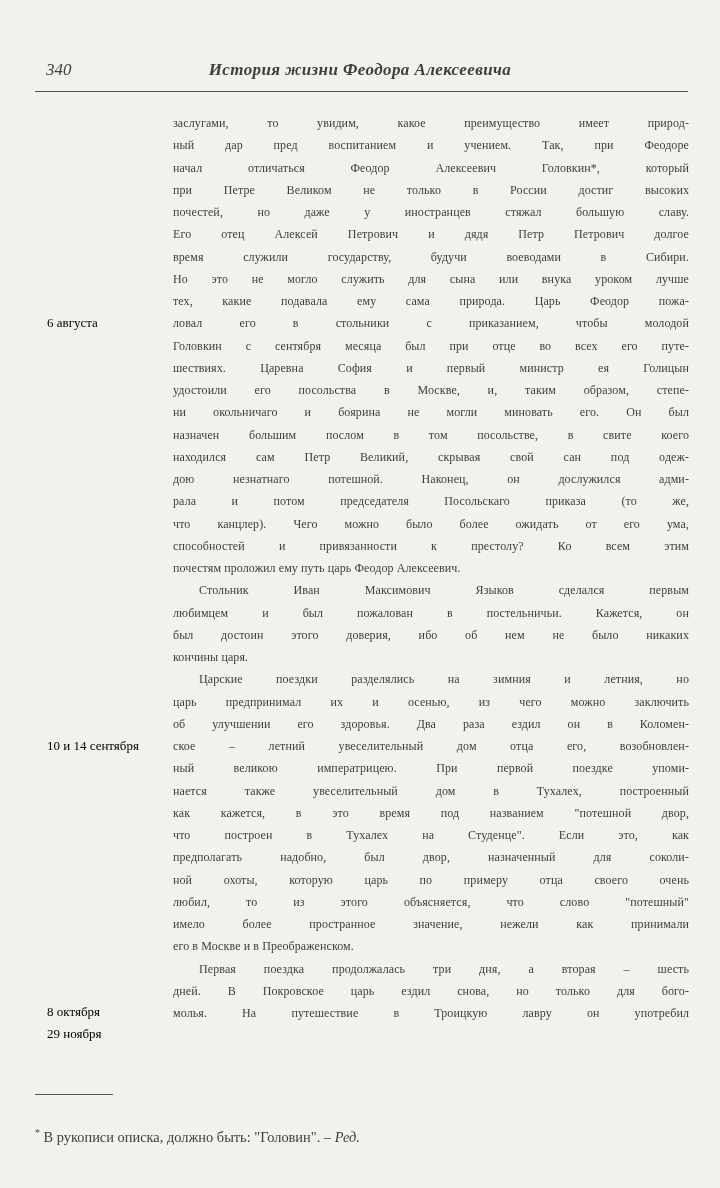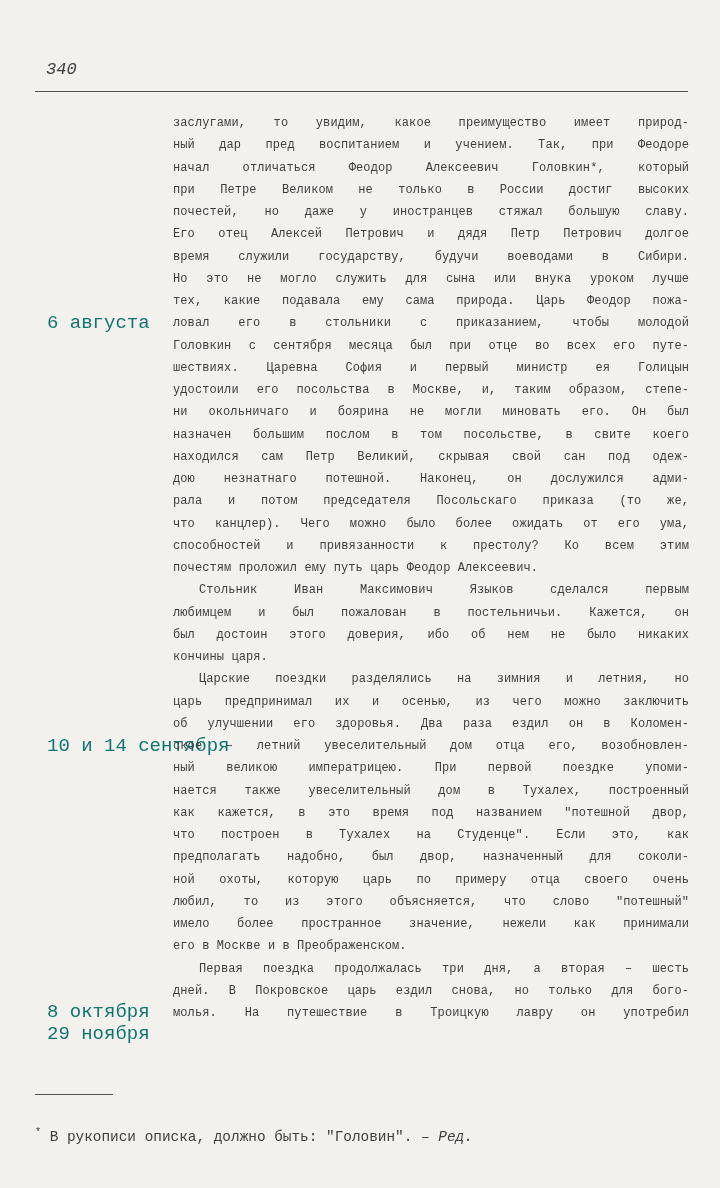--- a/index.html
+++ b/index.html
@@ -1,20 +1,20 @@
 <!DOCTYPE html>
 <html><head>
 <meta charset="utf-8">
 <style>
   html,body{margin:0;padding:0;background:#e9e8e5;}
   .page{
     position:relative;
     width:720px;height:1188px;
     background:#f2f1ee;
-    font-family:Liberation Mono, monospace;
+    font-family:Liberation Serif, serif;
     color:#3e3e3e;
     overflow:hidden;
   }
   
   .pagenum{
     position:absolute;left:46px;top:60px;
     font-style:italic;font-size:17px;line-height:20px;
   }
   .running-title{
     position:absolute;left:0;top:60px;width:720px;
@@ -22,21 +22,21 @@
     font-style:italic;font-weight:700;font-size:17px;line-height:20px;
     letter-spacing:.4px;
   }
   .header-rule{
     position:absolute;left:35px;top:91px;width:653px;
     border-top:1.6px solid #555250;
   }
   
   .margin-note{
     position:absolute;left:47px;
-    font-size:19px;line-height:22px;color:#0f766e;
+    font-size:13px;line-height:22px;color:#000000;
     white-space:nowrap;
   }
   
   .text-block{
     position:absolute;left:173px;top:112px;width:516px;
     font-size:12px;line-height:22.25px;
   }
   .ln{
     text-align:justify;
     text-align-last:justify;
@@ -57,20 +57,21 @@
   }
   .footnote sup{font-size:10px;}
   .footnote .ed{font-style:italic;}
 </style>
 </head>
 <body>
 
 <div class="page">
 
   <span class="pagenum">340</span>
+  <span class="running-title">История жизни Феодора Алексеевича</span>
   <div class="header-rule"></div>
 
   <div class="margin-note" style="top:312px">6 августа</div>
   <div class="margin-note" style="top:735px">10 и 14 сентября</div>
   <div class="margin-note" style="top:1001px">8 октября</div>
   <div class="margin-note" style="top:1023px">29 ноября</div>
 
   <main class="text-block">
     <div class="para">
         <div class="ln">заслугами, то увидим, какое преимущество имеет природ-</div>

